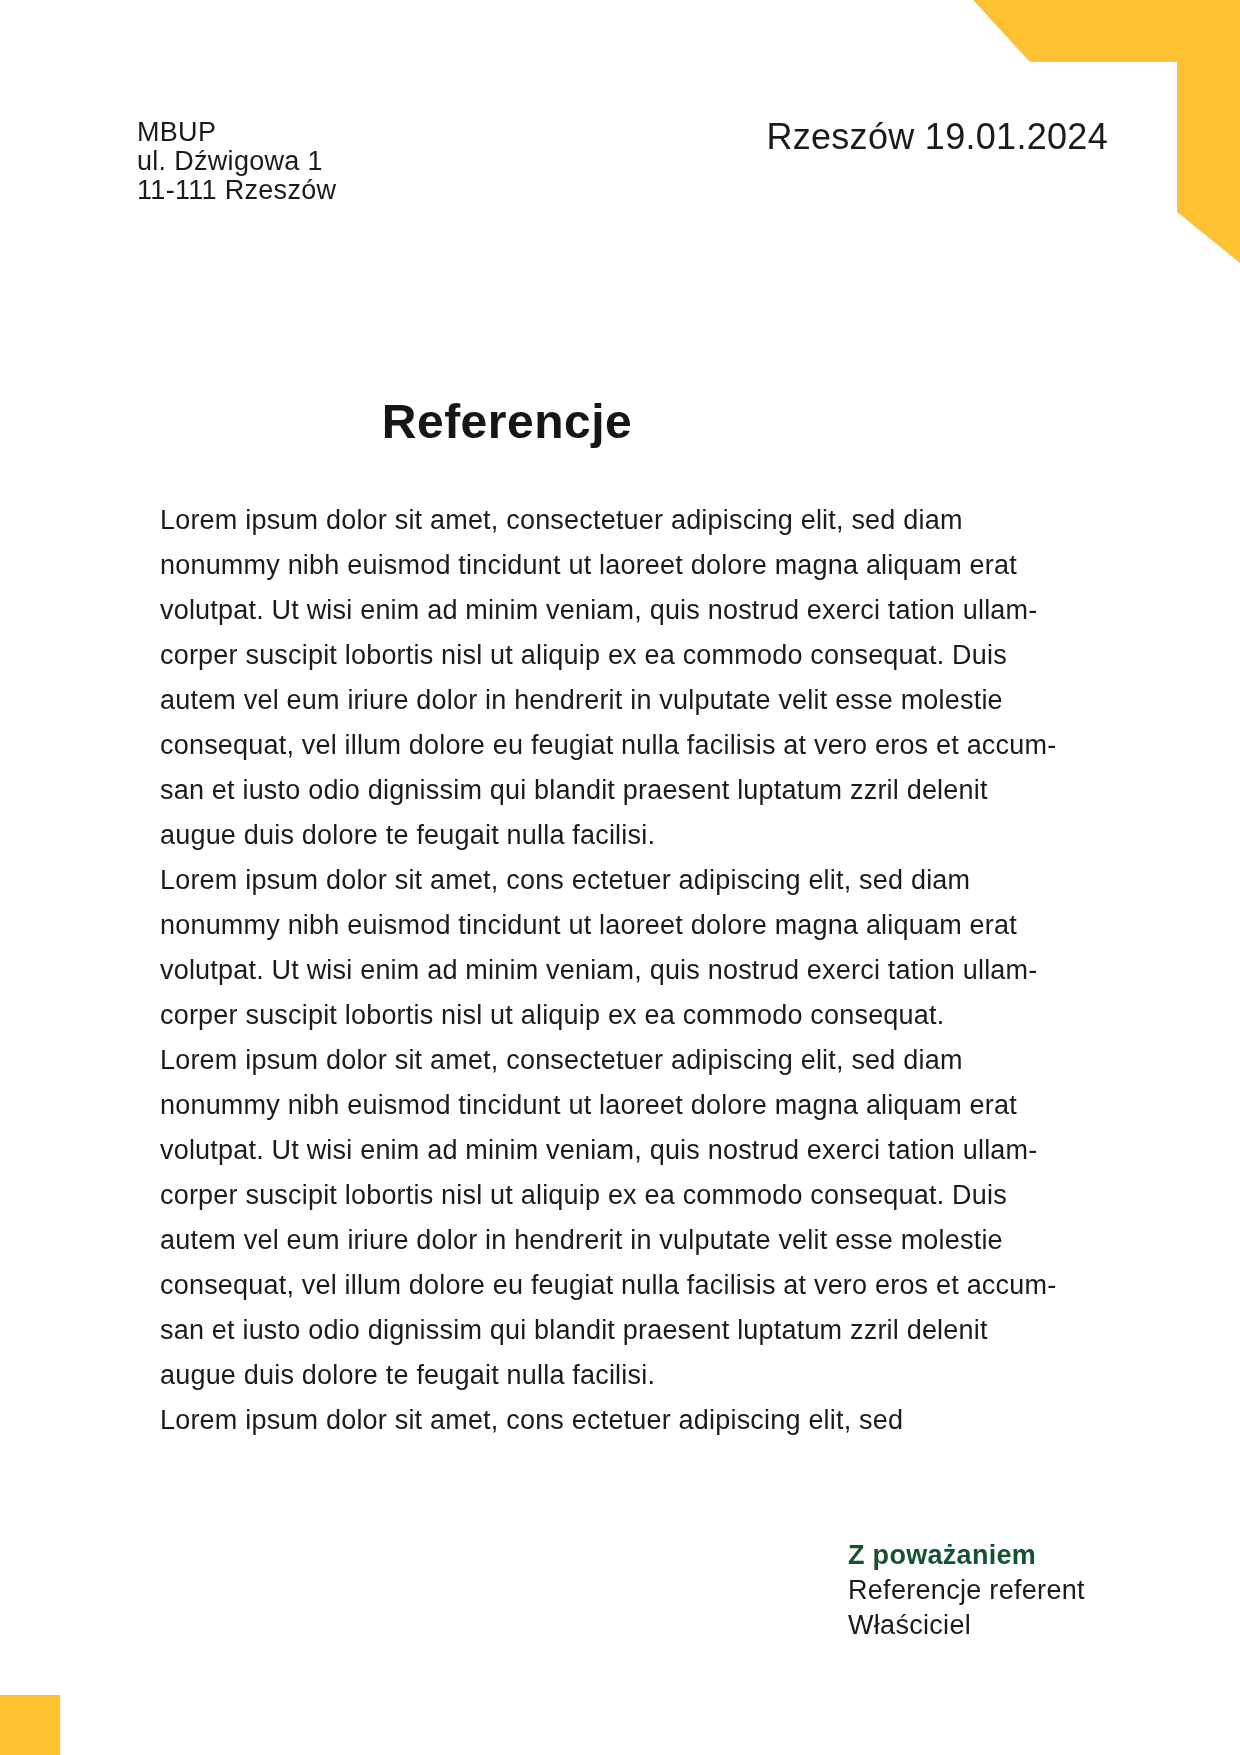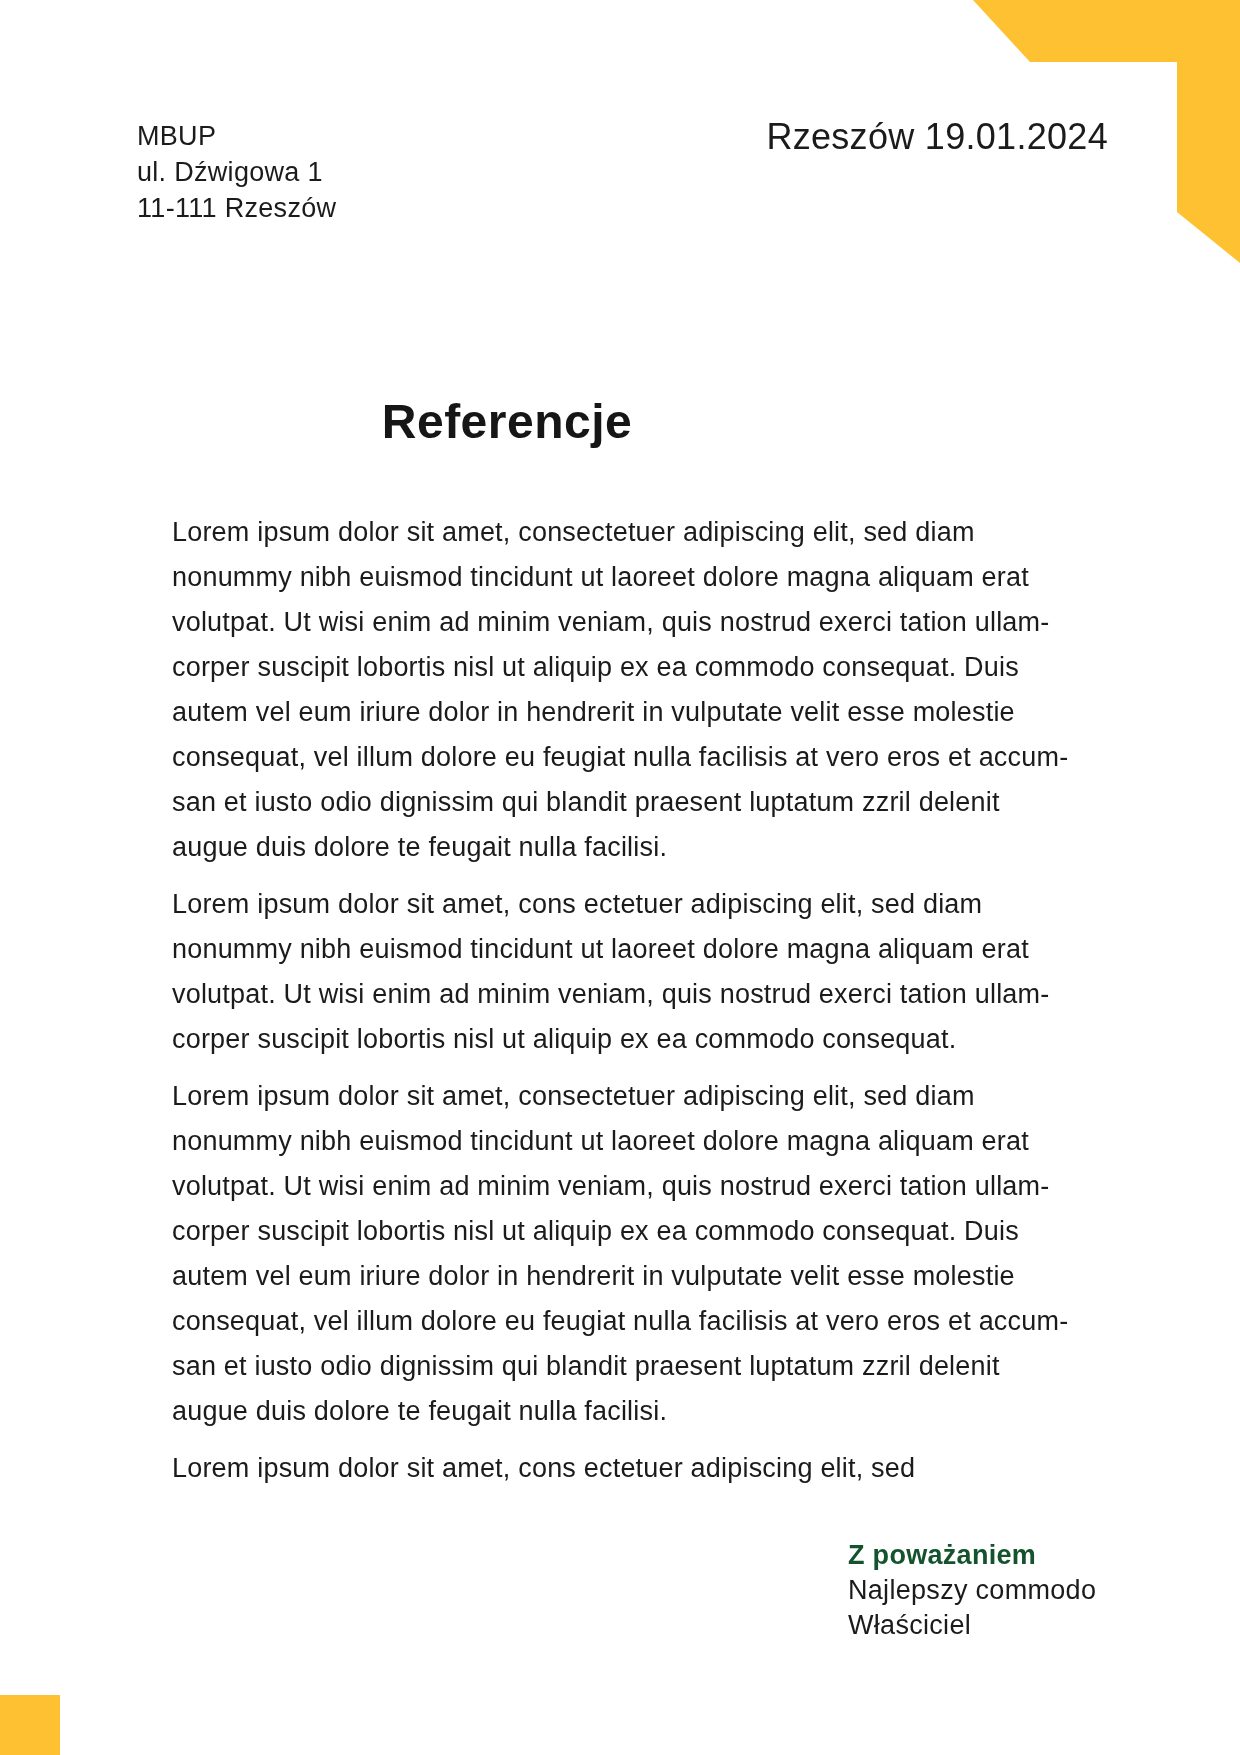--- a/index.html
+++ b/index.html
@@ -22,21 +22,21 @@
     inset: 0;
     width: 1240px;
     height: 1755px;
     pointer-events: none;
   }
   .sender-block {
     position: absolute;
     left: 137px;
     top: 118px;
     font-size: 27px;
-    line-height: 36px;
+    line-height: 29px;
     letter-spacing: 0.3px;
     white-space: pre;
   }
   .date-line {
     position: absolute;
     top: 121px;
     right: 132px;
     font-size: 36px;
     line-height: 32px;
     letter-spacing: 0.3px;
@@ -57,21 +57,21 @@
   .letter-body {
     position: absolute;
     left: 160px;
     top: 498px;
     width: 1010px;
     font-size: 27px;
     line-height: 45px;
     letter-spacing: 0.2px;
   }
   .letter-body p {
-    margin: 12px;
+    margin: 0;
     white-space: pre;
   }
   .signature-block {
     position: absolute;
     left: 848px;
     top: 1538px;
     font-size: 27px;
     line-height: 35px;
     letter-spacing: 0.3px;
   }
@@ -117,17 +117,17 @@
 corper suscipit lobortis nisl ut aliquip ex ea commodo consequat. Duis
 autem vel eum iriure dolor in hendrerit in vulputate velit esse molestie
 consequat, vel illum dolore eu feugiat nulla facilisis at vero eros et accum-
 san et iusto odio dignissim qui blandit praesent luptatum zzril delenit
 augue duis dolore te feugait nulla facilisi.</p>
     <p>Lorem ipsum dolor sit amet, cons ectetuer adipiscing elit, sed</p>
   </div>
 
   <div class="signature-block">
     <div class="closing">Z poważaniem</div>
-    <div>Najlepszy commodo</div>
+    <div>Referencje referent</div>
     <div>Właściciel</div>
   </div>
 
 </div>
 
 </body></html>

